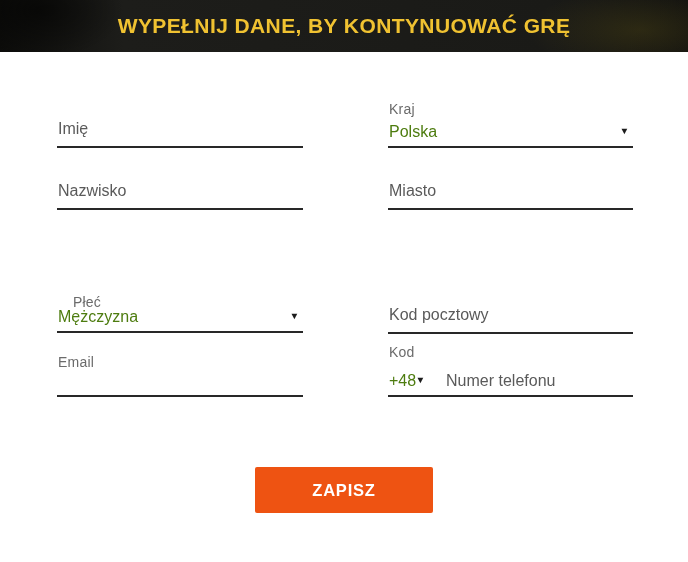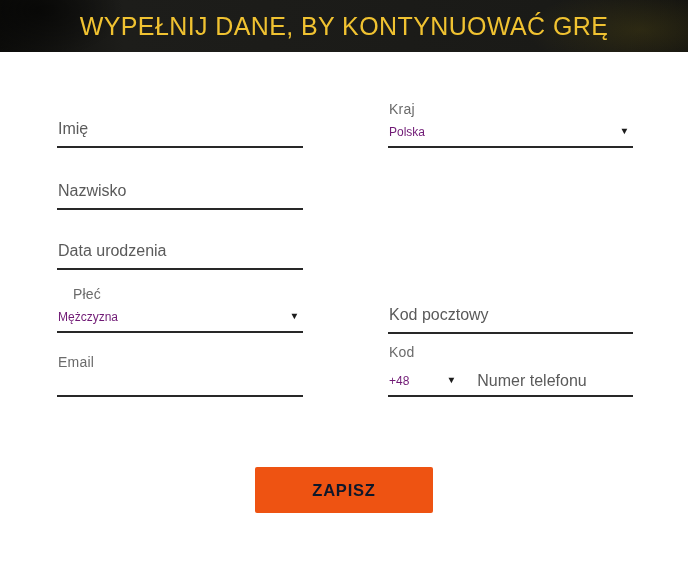--- a/index.html
+++ b/index.html
@@ -12,28 +12,28 @@
   
   .hdr {
     position:absolute; left:0; top:0; width:688px; height:52px;
     background:
       radial-gradient(ellipse 160px 60px at 640px 30px, rgba(90,80,20,0.35), rgba(0,0,0,0) 70%),
       radial-gradient(ellipse 120px 70px at 40px 10px, rgba(0,0,0,0.55), rgba(0,0,0,0) 70%),
       linear-gradient(90deg, #0c0c0a, #1d1d1a 18%, #1a1a17 80%, #111110);
     display:flex; align-items:center; justify-content:center;
   }
   .hdr h1 {
-    color:#f0c231; font-size:25px; font-weight:normal; letter-spacing:0.4px;
+    color:#f0c231; font-size:21px; font-weight:bold; letter-spacing:0.4px;
     white-space:nowrap;
   }
 
   
   .flabel { position:absolute; font-size:14px; color:#6b6b6b; letter-spacing:0.2px; }
   .l-kraj  { left:389px; top:101px; }
-  .l-plec  { left:58px;  top:286px;padding-left:15px; }
+  .l-plec  { left:58px;  top:294px;padding-left:15px; }
   .l-email { left:58px;  top:354px;text-align:right; }
   .l-kod   { left:389px; top:344px; }
 
   
   .tf { position:absolute; }
   .tf input {
     display:block; width:100%; height:31px;
     border:none; border-bottom:2px solid #282828; border-radius:0;
     background:transparent; outline:none;
     font-family:inherit; font-size:16px; color:#1d1d1d;
@@ -49,89 +49,89 @@
   .f-ulica      { left:388px; top:239px; width:245px; }
   .f-kodpoczt   { left:388px; top:303px; width:245px; }
 
   
   .sel {
     position:absolute; height:31px;
     border-bottom:2px solid #282828;
     display:flex; align-items:center; justify-content:space-between;
     cursor:pointer; padding:0 4px 0 1px;
   }
-  .sval   { font-size:12px; color:#701a75; }
+  .sval   { font-size:16px; color:#4d7c0f; }
   .sarrow { font-size:9px; color:#1c1c1c; line-height:1; transform:scaleX(1.1); }
 
   .f-kraj { left:388px; top:117px; width:245px; }
   .f-plec { left:57px;  top:302px; width:246px; }
 
   
   .f-phone {
     position:absolute; left:388px; top:366px; width:245px; height:31px;
     border-bottom:2px solid #282828;
     display:flex; align-items:center;
   }
   .phone-code {
     width:82px; height:100%; display:flex; align-items:center;
-    justify-content:space-between; cursor:pointer; padding:0 2px 0 1px;gap:38px;
+    justify-content:space-between; cursor:pointer; padding:0 2px 0 1px;
   }
   .f-phone input {
     flex:1; height:100%; margin-left:19px;
     border:none; background:transparent; outline:none;
     font-family:inherit; font-size:16px; color:#1d1d1d; padding:0;
   }
   .f-phone input::placeholder { color:#5a5a5a; opacity:1; }
 
   
   .save-btn {
     position:absolute; left:255px; top:467px; width:178px; height:46px;
     background:#ee5312; border:none; border-radius:2px; cursor:pointer;
-    color:#0f172a; font-family:inherit; font-size:16.5px; font-weight:bold;
+    color:#ffffff; font-family:inherit; font-size:16.5px; font-weight:bold;
     letter-spacing:0.8px;
   }
 </style>
 </head>
 <body>
 
 <div class="canvas">
 
   <header class="hdr">
     <h1>WYPEŁNIJ DANE, BY KONTYNUOWAĆ GRĘ</h1>
   </header>
 
   <div class="tf f-nazwisko">
     <input type="text" placeholder="Nazwisko" style="">
   </div>
 
   <div class="tf f-imie">
     <input type="text" placeholder="Imię" style="">
   </div>
 
-  <div class="tf f-data">
-    <input type="text" placeholder="Data urodzenia" style="">
-  </div>
 
   <label class="flabel l-plec">Płeć</label>
   <div class="sel f-plec" role="combobox">
     <span class="sval">Mężczyzna</span>
     <span class="sarrow">▼</span>
   </div>
 
   <label class="flabel l-email">Email</label>
   <div class="tf f-email">
     <input type="text" style="">
   </div>
 
   <label class="flabel l-kraj">Kraj</label>
   <div class="sel f-kraj" role="combobox">
     <span class="sval">Polska</span>
     <span class="sarrow">▼</span>
   </div>
 
+  <div class="tf f-miasto">
+    <input type="text" placeholder="Miasto" style="">
+  </div>
 
 
   <div class="tf f-kodpoczt">
     <input type="text" placeholder="Kod pocztowy" style="">
   </div>
 
   <label class="flabel l-kod">Kod</label>
   <div class="f-phone">
     <div class="phone-code" role="combobox">
       <span class="sval">+48</span>

